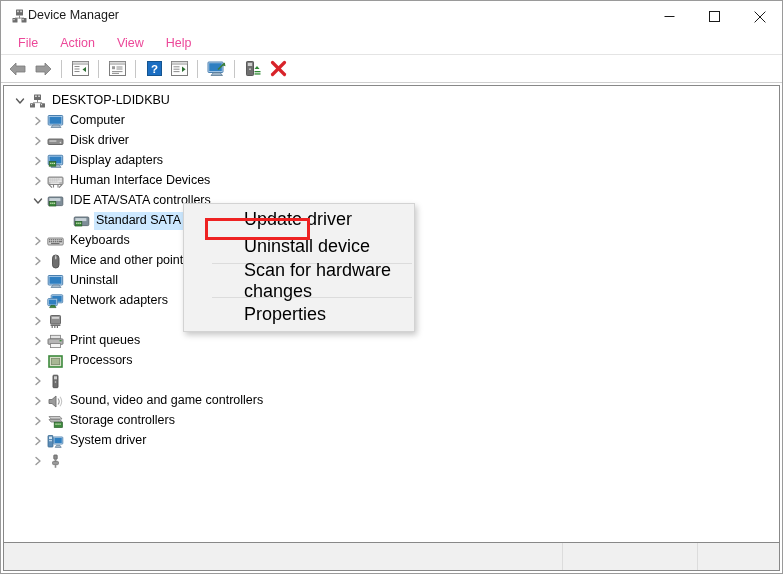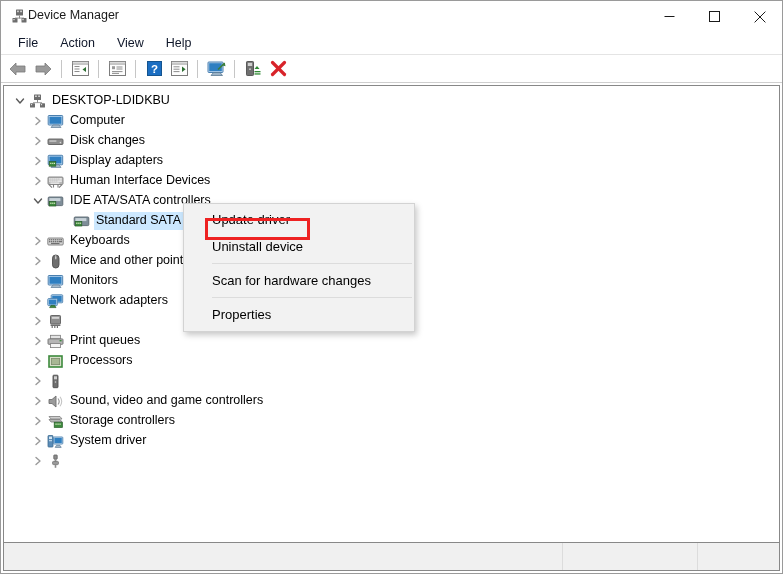--- a/index.html
+++ b/index.html
@@ -58,21 +58,21 @@
     height: 23px;
     flex: 0 0 23px;
     display: flex;
     align-items: center;
     padding-left: 6px;
     background: #ffffff;
     border-bottom: 1px solid #e4e4e4;
   }
   .menu-item {
     font-size: 12.5px;
-    color: #0f172a;
+    color: #ec4899;
     padding: 2px 11px 3px 11px;
     white-space: nowrap;
     cursor: default;
   }
 
   
   #toolbar {
     height: 28px;
     flex: 0 0 28px;
     display: flex;
@@ -166,24 +166,25 @@
     border: 1px solid #d3d3d3;
     box-shadow: 2px 3px 6px rgba(0,0,0,0.22);
     padding: 2px 0 3px 0;
     z-index: 50;
   }
   .cm-item {
     height: 27px;
     display: flex;
     align-items: center;
     padding-left: 28px;
-    font-size: 13px;
+    font-size: 18px;
     color: #000000;
     cursor: default;
     position: relative;
+    margin-left: 32px;
   }
   .cm-item.bold { font-weight: normal; }
   .cm-sep {
     height: 1px;
     background: #dcdcdc;
     margin: 3px 2px 3px 28px;
   }
   #highlight-box {
     position: absolute;
     border: 3px solid #ee2222;
@@ -365,21 +366,21 @@
               <path d="M3 1.5 L7 5 L3 8.5" fill="none" stroke="#9a9a9a" stroke-width="1.4" stroke-linecap="round" stroke-linejoin="round"></path>
             </svg>
           </span>
           <span class="node-icon">
             <svg width="17" height="15" viewBox="0 0 17 15">
               <rect x="1" y="5" width="15" height="5.5" rx="1" fill="#8d8d8d" stroke="#5e5e5e" stroke-width="0.9"></rect>
               <rect x="2.4" y="6.4" width="7" height="1.3" fill="#cfcfcf"></rect>
               <circle cx="13.4" cy="8.6" r="0.8" fill="#d8d8d8"></circle>
             </svg>
           </span>
-          <span class="node-label">Disk changes</span>
+          <span class="node-label">Disk driver</span>
         </div>
         <div class="node depth1">
           <span class="twisty">
             <svg width="10" height="10" viewBox="0 0 10 10">
               <path d="M3 1.5 L7 5 L3 8.5" fill="none" stroke="#9a9a9a" stroke-width="1.4" stroke-linecap="round" stroke-linejoin="round"></path>
             </svg>
           </span>
           <span class="node-icon">
             <svg width="17" height="15" viewBox="0 0 17 15">
               <rect x="1.2" y="1.3" width="14.5" height="9.5" rx="0.8" fill="#c9dff2" stroke="#4a7fae" stroke-width="1"></rect>
@@ -499,21 +500,21 @@
               <path d="M3 1.5 L7 5 L3 8.5" fill="none" stroke="#9a9a9a" stroke-width="1.4" stroke-linecap="round" stroke-linejoin="round"></path>
             </svg>
           </span>
           <span class="node-icon">
             <svg width="17" height="15" viewBox="0 0 17 15">
               <rect x="1.2" y="1.5" width="14.5" height="9.5" rx="0.8" fill="#c9dff2" stroke="#4a7fae" stroke-width="1"></rect>
               <rect x="2.4" y="2.7" width="12.1" height="7.1" fill="#2f7fc1"></rect>
               <path d="M4 13.5 L14 13.5 L12 11 L6 11 Z" fill="#a8bccd" stroke="#5b7a93" stroke-width="0.7"></path>
             </svg>
           </span>
-          <span class="node-label">Monitors</span>
+          <span class="node-label">Uninstall</span>
         </div>
         <div class="node depth1">
           <span class="twisty">
             <svg width="10" height="10" viewBox="0 0 10 10">
               <path d="M3 1.5 L7 5 L3 8.5" fill="none" stroke="#9a9a9a" stroke-width="1.4" stroke-linecap="round" stroke-linejoin="round"></path>
             </svg>
           </span>
           <span class="node-icon">
             <svg width="17" height="15" viewBox="0 0 17 15">
               <rect x="4.2" y="0.8" width="11.5" height="8" rx="0.8" fill="#c9dff2" stroke="#4a7fae" stroke-width="0.9"></rect>

